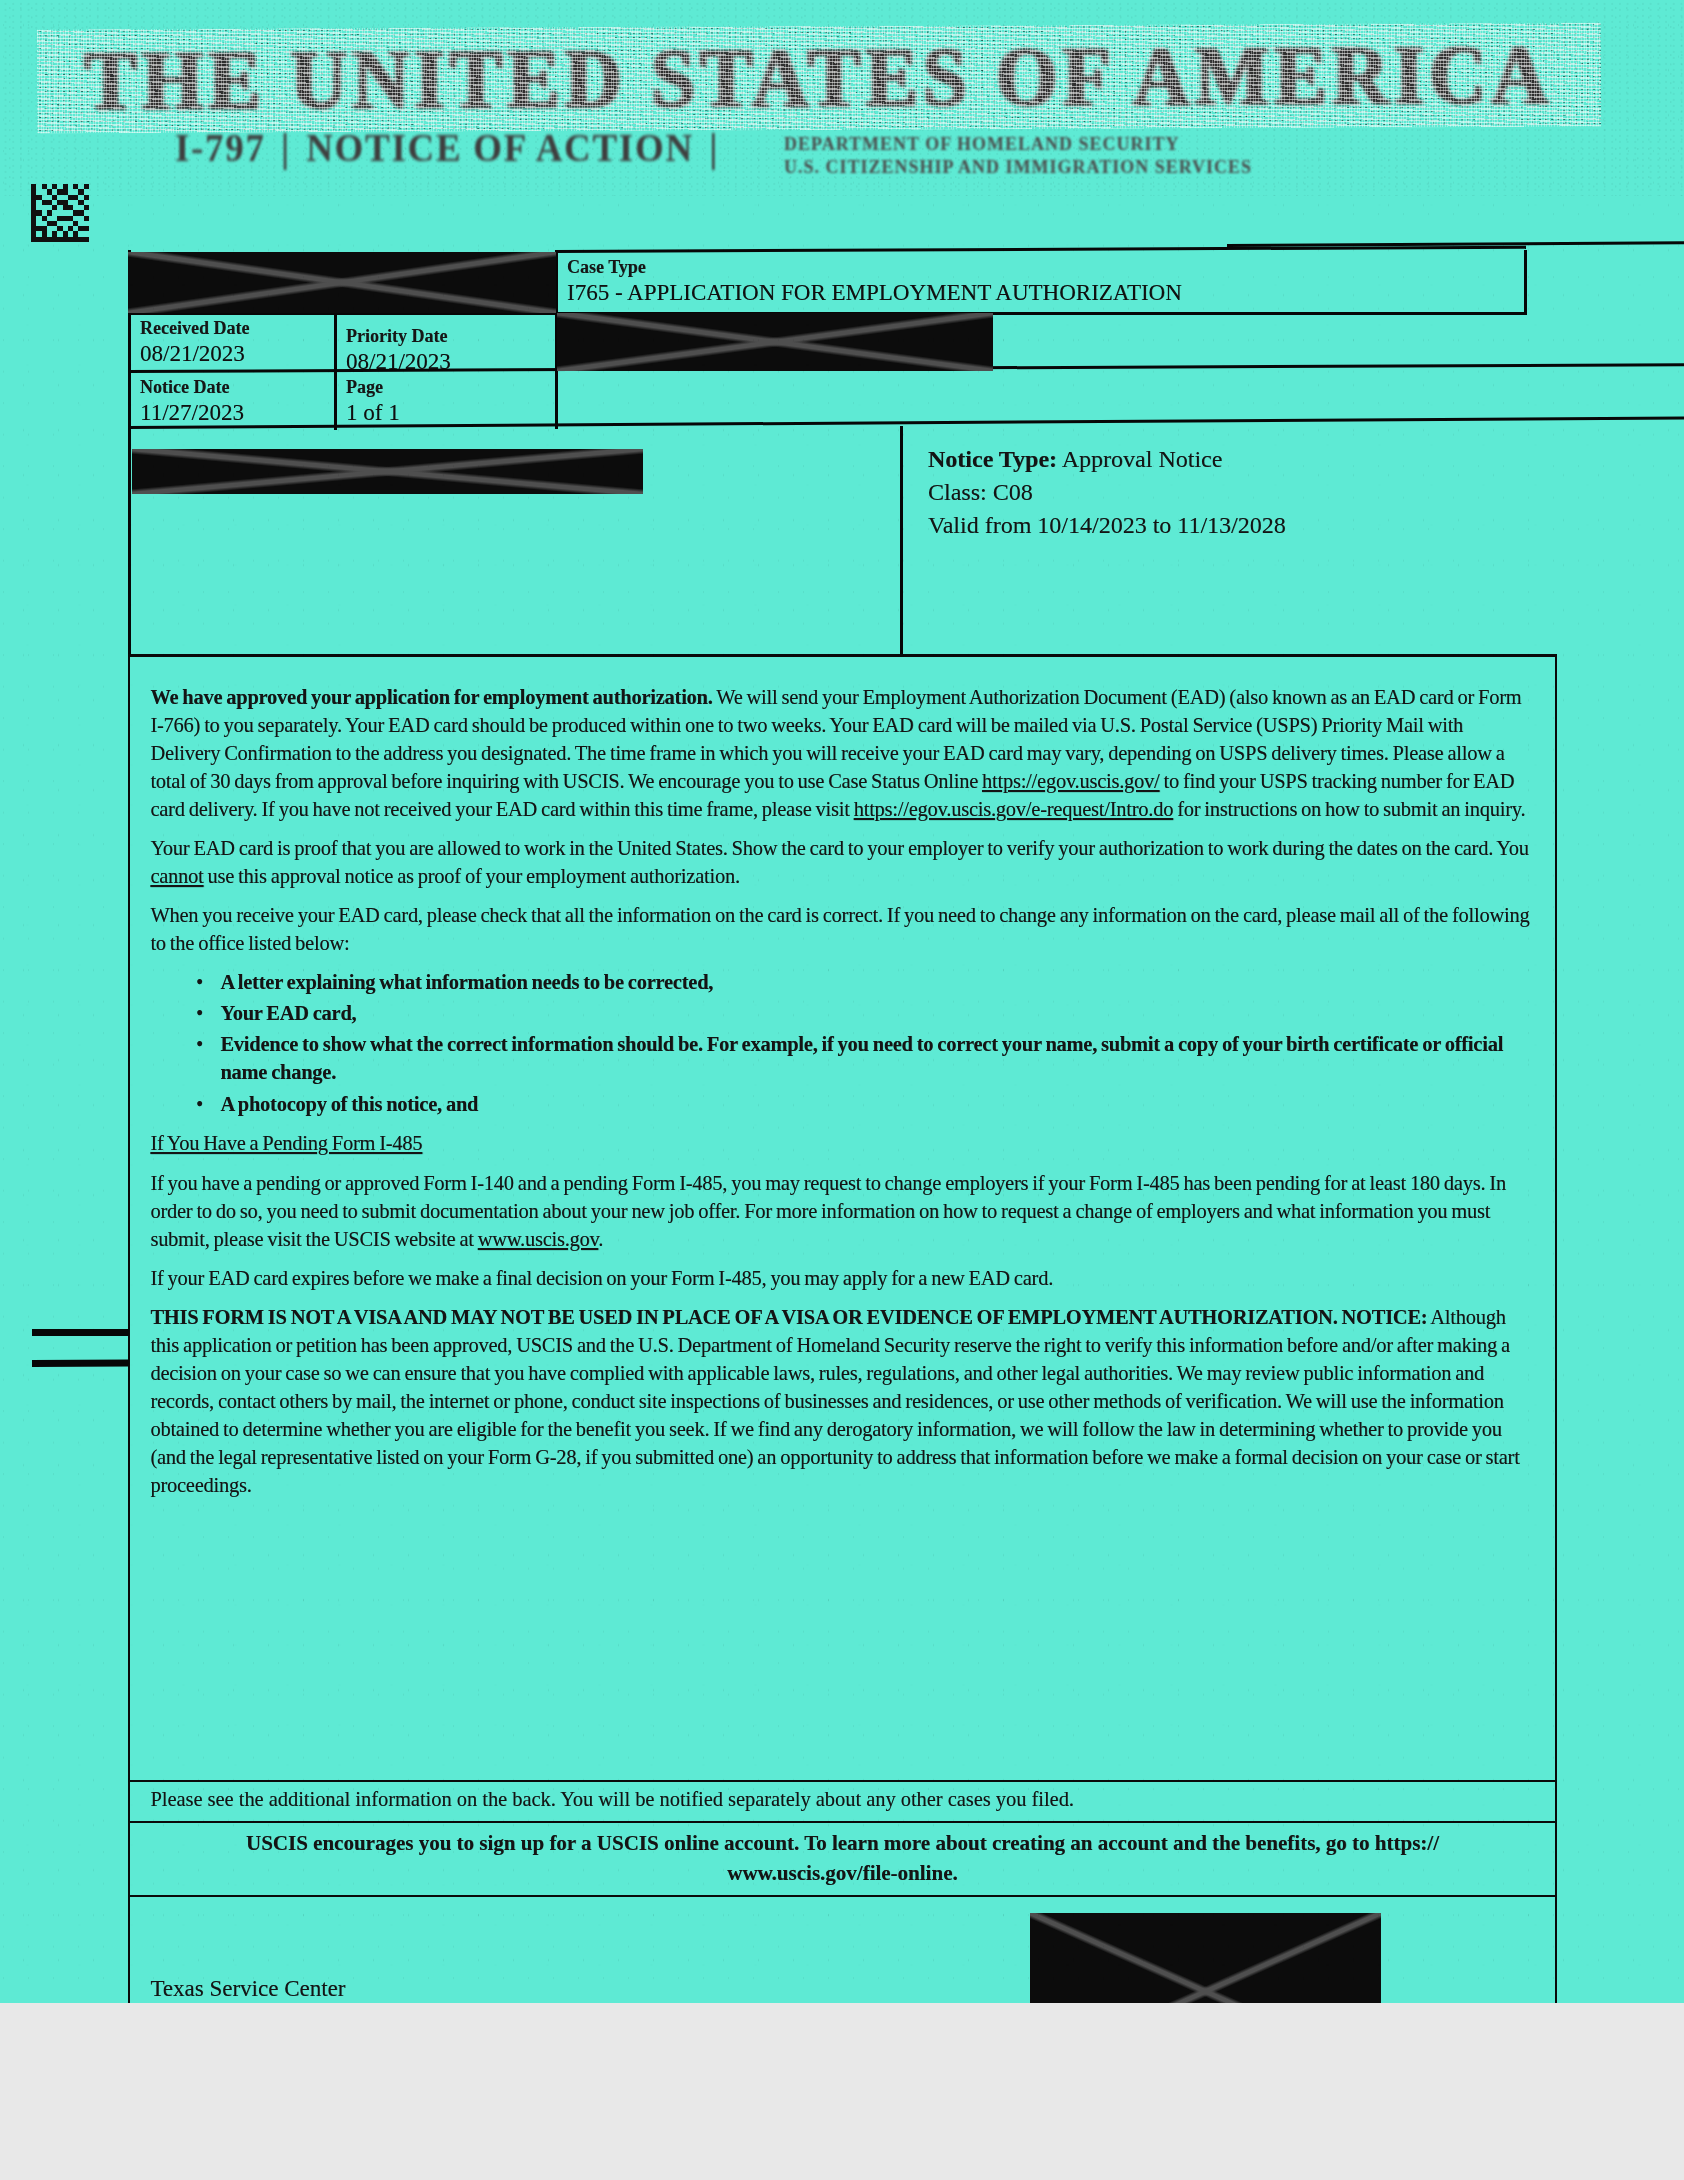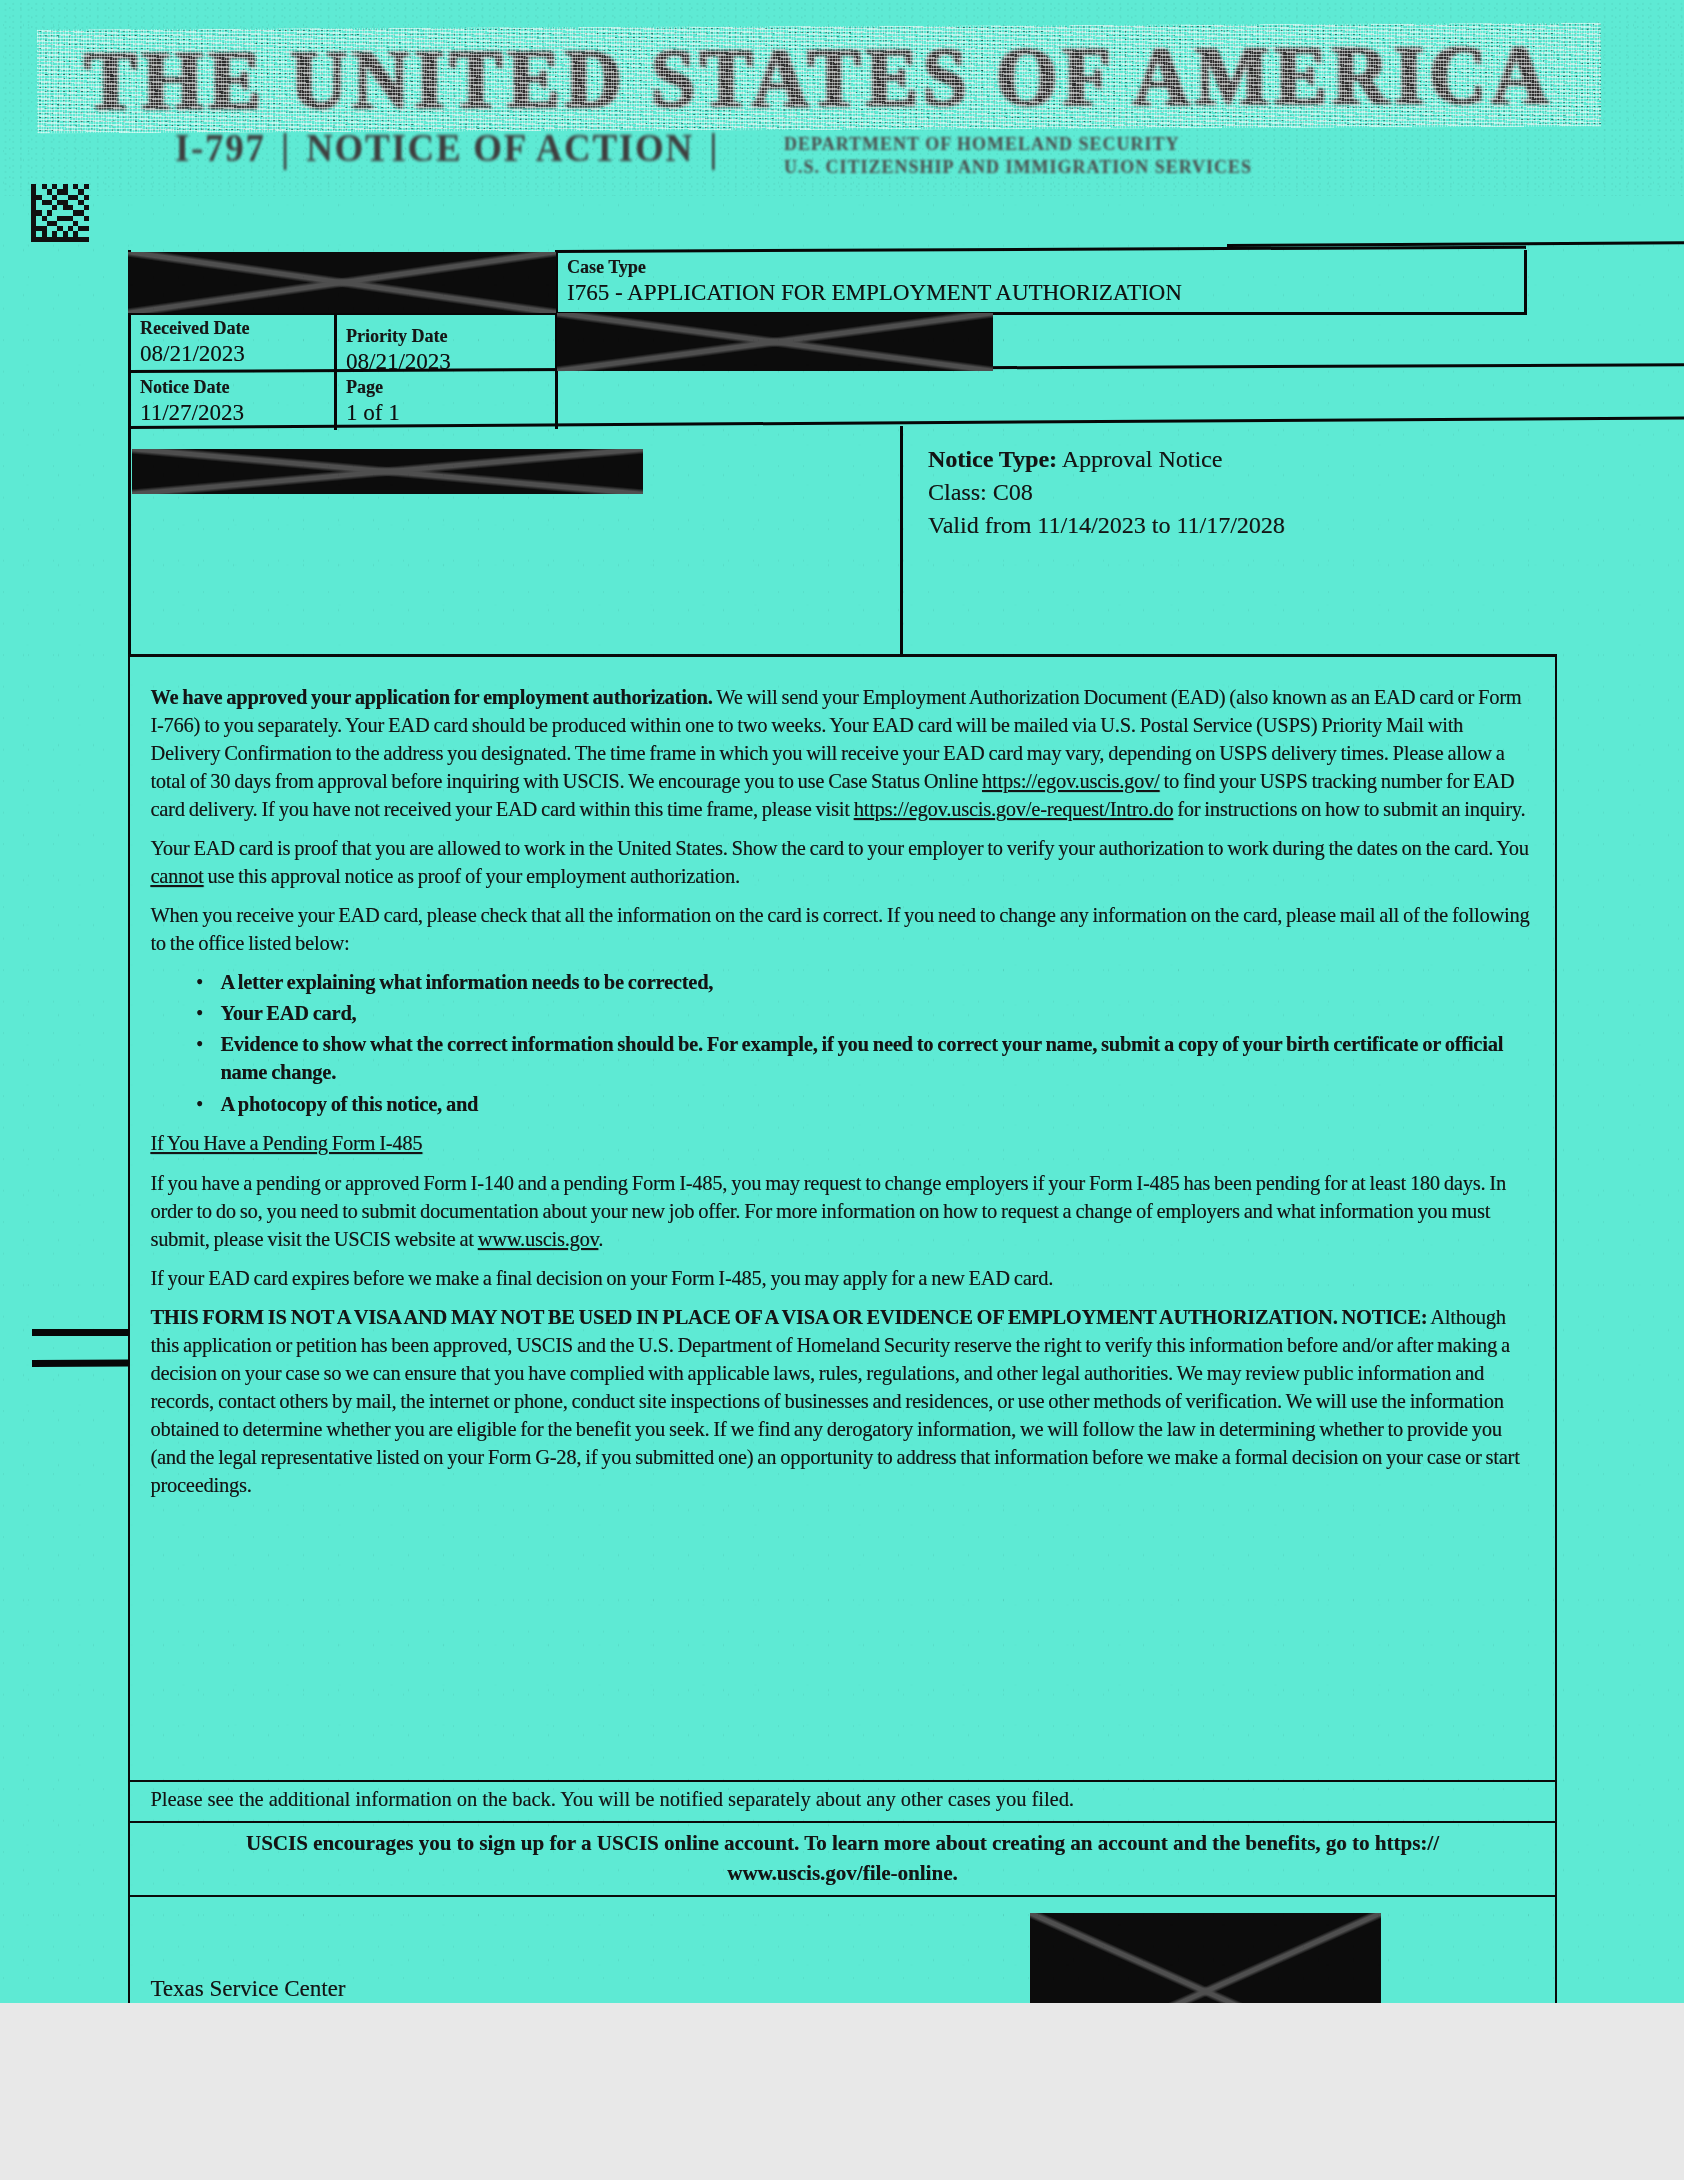--- a/index.html
+++ b/index.html
@@ -190,21 +190,21 @@
   <div class="cell scan-soft" style="left:346px;top:376px;">
     <div class="cell-label">Page</div>
     <div class="cell-value">1 of 1</div>
   </div>
 
   <div class="redact" style="left:132px;top:449px;width:511px;height:45px;"></div>
 
   <div class="notice-block scan-soft">
     <div><span class="bold">Notice Type:</span> <span>Approval Notice</span></div>
     <div>Class: C08</div>
-    <div>Valid from 11/14/2023 to 11/17/2028</div>
+    <div>Valid from 10/14/2023 to 11/13/2028</div>
   </div>
 
   <div class="doc-flow">
     <div class="body-text">
       <p class="para"><span style="font-weight: bold;">We have approved your application for employment authorization.</span><span> We will send your Employment Authorization Document (EAD) (also known as an EAD card or Form I-766) to you separately. Your EAD card should be produced within one to two weeks. Your EAD card will be mailed via U.S. Postal Service (USPS) Priority Mail with Delivery Confirmation to the address you designated. The time frame in which you will receive your EAD card may vary, depending on USPS delivery times. Please allow a total of 30 days from approval before inquiring with USCIS. We encourage you to use Case Status Online </span><span style="text-decoration: underline;">https://egov.uscis.gov/</span><span> to find your USPS tracking number for EAD card delivery. If you have not received your EAD card within this time frame, please visit </span><span style="text-decoration: underline;">https://egov.uscis.gov/e-request/Intro.do</span><span> for instructions on how to submit an inquiry.</span></p>
       <p class="para"><span>Your EAD card is proof that you are allowed to work in the United States. Show the card to your employer to verify your authorization to work during the dates on the card. You </span><span style="text-decoration: underline;">cannot</span><span> use this approval notice as proof of your employment authorization.</span></p>
       <p class="para">When you receive your EAD card, please check that all the information on the card is correct. If you need to change any information on the card, please mail all of the following to the office listed below:</p>
       <ul class="correction-list">
         <li>A letter explaining what information needs to be corrected,</li>
         <li>Your EAD card,</li>

